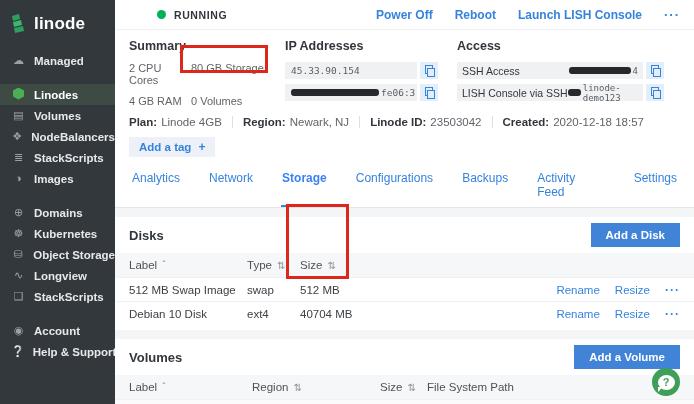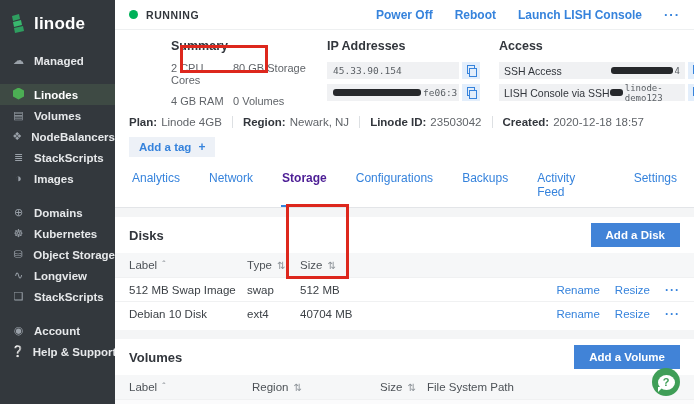--- a/index.html
+++ b/index.html
@@ -21,29 +21,29 @@
   .nav-item.active .nav-label { color:#ffffff; }
   .hex { display:inline-block; width:11px; height:12px; background:#4caf54;
          clip-path:polygon(50% 0,100% 25%,100% 75%,50% 100%,0 75%,0 25%); }
 
   
   .main { position:relative; width:579px; height:404px; background:#f4f5f6; }
   .top-white { background:#fff; }
 
   
   .topbar { display:flex; align-items:center; justify-content:space-between; height:30px; padding:0 14px; border-bottom:1px solid #eef0f1; }
-  .status { display:flex; align-items:center; gap:8px; }
+  .status { display:flex; align-items:center; gap:8px;margin-left:28px; }
   .status-dot { width:9px; height:9px; border-radius:50%; background:#00b159; }
   .status-label { font-size:10.5px; font-weight:bold; letter-spacing:.6px; color:#32363c; }
   .topbar-actions { display:flex; align-items:center; gap:22px; }
   .top-link { color:#3683dc; font-size:12px; font-weight:bold; cursor:pointer; }
   .more-link { color:#3683dc; font-size:13px; font-weight:bold; letter-spacing:1px; cursor:pointer; }
 
   
-  .summary-row { display:flex; padding:9px 14px 4px 14px;margin-left:42px; }
+  .summary-row { display:flex; padding:9px 14px 4px 14px; }
   .col-h { font-size:12.5px; font-weight:bold; color:#32363c; margin-bottom:9px; }
   .col-summary { width:156px; flex-shrink:0; }
   .stat-grid { display:grid; grid-template-columns:62px auto; row-gap:9px; font-size:11px; color:#606469; }
   .col-ip { width:172px; flex-shrink:0; }
   .ip-row { display:flex; align-items:center; margin-bottom:5px; }
   .ip-field { background:#f0f1f3; font-family:"DejaVu Sans Mono", monospace; font-size:9.5px; color:#5a5f64;
               height:17px; line-height:17px; padding:0 6px; width:132px; white-space:nowrap; overflow:hidden; }
   .copy-chip { width:18px; height:17px; background:#e3eefb; margin-left:3px; position:relative; cursor:pointer; flex-shrink:0; }
   .copy-chip::before { content:""; position:absolute; left:5px; top:3px; width:6px; height:7px; border:1px solid #3683dc; background:#e3eefb; }
   .copy-chip::after { content:""; position:absolute; left:7px; top:6px; width:6px; height:7px; border:1px solid #3683dc; background:#e3eefb; }
@@ -62,21 +62,21 @@
 
   
   .tag-row { padding:5px 14px 7px 14px; }
   .tag-chip { display:inline-flex; align-items:center; gap:7px; background:#edf1f7; padding:3px 10px; cursor:pointer; }
   .tag-text { color:#3683dc; font-size:11.5px; font-weight:bold; }
   .tag-plus { color:#3683dc; font-size:12px; font-weight:bold; }
 
   
   .tabs { display:flex; gap:27px; padding:0 16px; border-bottom:1px solid #e3e5e8; }
   .tab { font-size:12px; color:#3683dc; padding:7px 1px 6px 1px; cursor:pointer; border-bottom:2px solid transparent; }
-  .tab.active { color:#4c1d95; font-weight:bold; border-bottom:2px solid #3683dc; }
+  .tab.active { color:#3b82f6; font-weight:bold; border-bottom:2px solid #3683dc; }
 
   
   .card { background:#fff; margin-top:9px; }
   .card-head { display:flex; align-items:center; justify-content:space-between; padding:6px 14px 6px 14px; }
   .card-title { font-size:13px; font-weight:bold; color:#32363c; }
   .btn-blue { background:#4183d7; color:#fff; font-size:11.5px; font-weight:bold; border:none; padding:6px 15px; cursor:pointer; font-family:"Liberation Sans", sans-serif; }
 
   .thead, .trow { display:flex; align-items:center; height:24px; padding:0 14px; }
   .thead { background:#f6f7f8; color:#4d5257; font-size:11.5px; }
   .trow { border-top:1px solid #f0f1f2; font-size:11.5px; color:#3c4146; background:#fff; }

